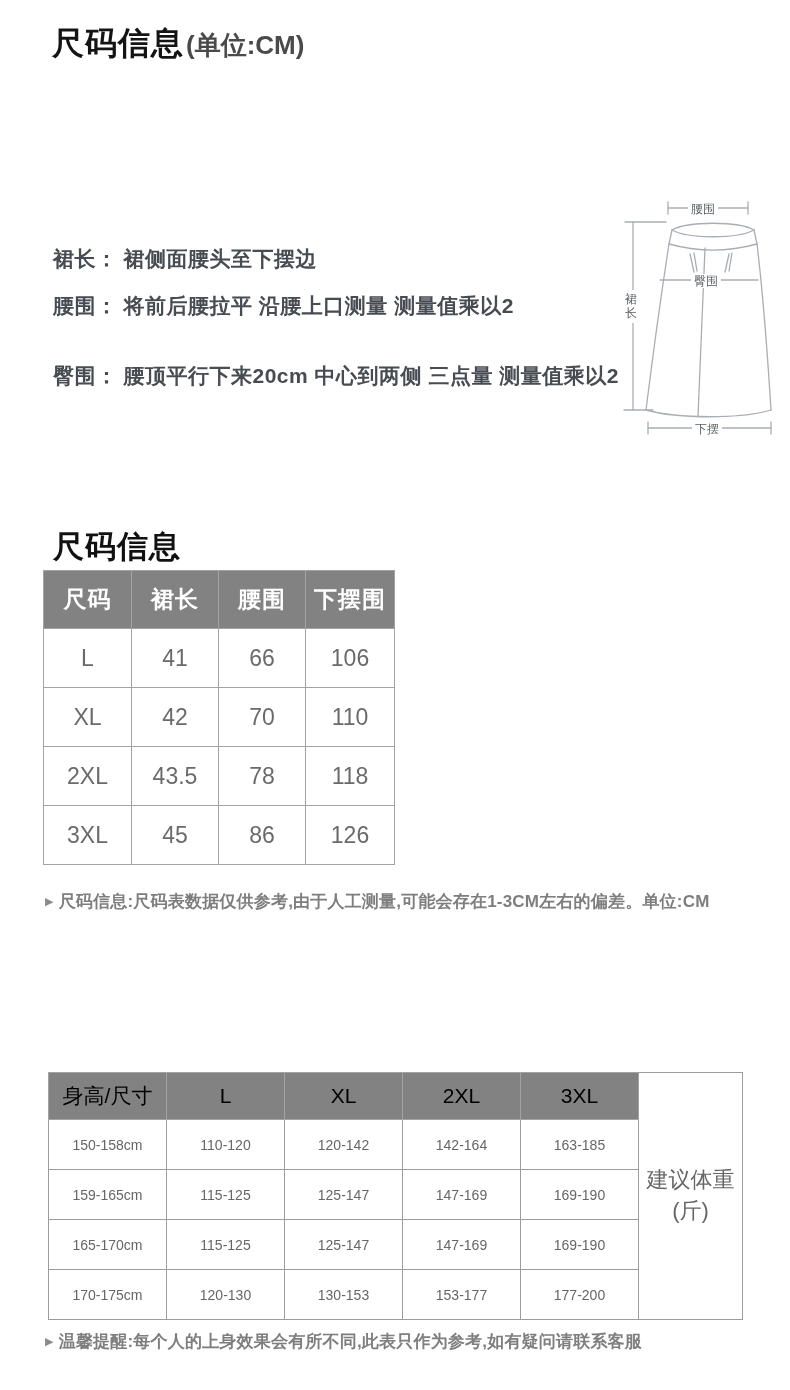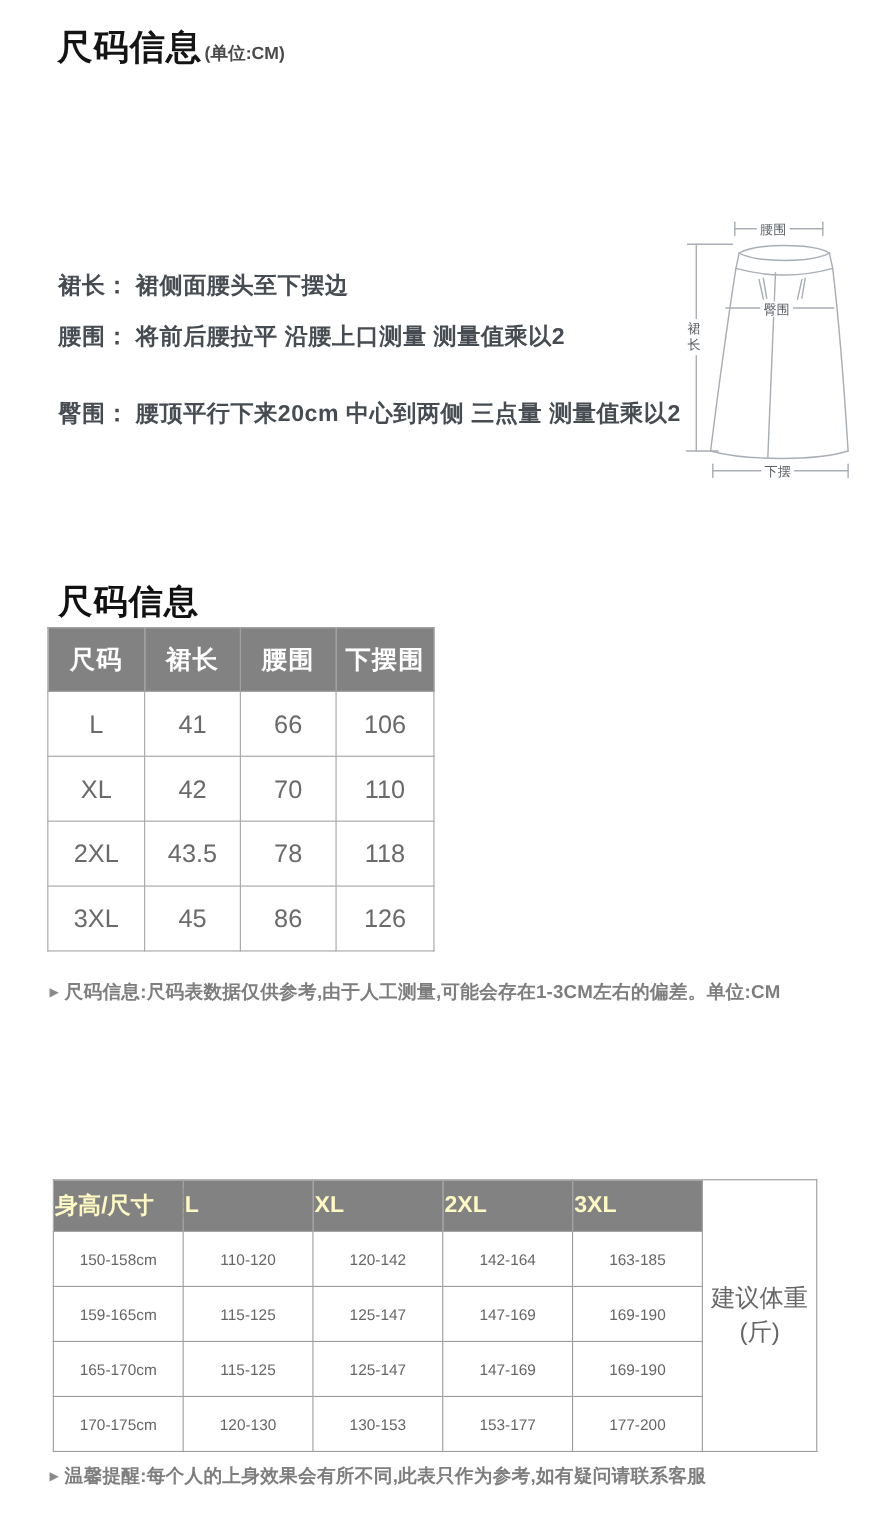--- a/index.html
+++ b/index.html
@@ -4,21 +4,21 @@
 <style>
   html,body { margin:0; padding:0; background:#ffffff; }
   body { font-family: "Liberation Sans","DejaVu Sans",sans-serif; }
   .page {
     position:relative; width:790px; height:1390px; background:#fff;
     overflow:hidden; color:#222;
   }
   
   .title-row { position:absolute; left:52px; top:22px; white-space:nowrap; }
   .page-title { display:inline; font-size:32px; font-weight:bold; color:#141414; letter-spacing:1px; }
-  .title-unit { display:inline; font-size:16px; font-weight:600; color:#4a4a4a; margin-left:2px; }
+  .title-unit { display:inline; font-size:26px; font-weight:600; color:#4a4a4a; margin-left:2px; }
   .badge {
     position:absolute; left:53px; top:103px; width:164px; height:49px;
     background:#82868b; color:#ffffff; font-size:27px; letter-spacing:2px;
     display:flex; align-items:center; justify-content:center;
   }
   
   .instr { position:absolute; left:53px; font-size:21px; font-weight:600; color:#474c52; letter-spacing:0.5px; white-space:nowrap; }
   .instr-1 { top:245px; } .instr-2 { top:292px; } .instr-3 { top:362px; }
   .instr .ilabel { margin-right:6px; }
   
@@ -45,22 +45,22 @@
   .size-table th {
     background:#828282; color:#ffffff; font-size:23px; font-weight:bold;
     height:55px; border:1px solid #a3a3a3; text-align:center; letter-spacing:1px;
   }
   .size-table td {
     height:56px; border:1px solid #a3a3a3; text-align:center;
     font-size:23px; color:#6a6a6a; background:#fff;
   }
   .ref-table { position:absolute; left:48px; top:1072px; width:694px; }
   .ref-table th {
-    background:#828282; color:#fef9c3; font-size:21px; font-weight:bold;
-    height:44px; border:1px solid #a3a3a3; text-align:left;
+    background:#828282; color:#000000; font-size:21px; font-weight:normal;
+    height:44px; border:1px solid #a3a3a3; text-align:center;
   }
   .ref-table td {
     height:47px; border:1px solid #9c9c9c; text-align:center;
     font-size:14px; color:#666666; background:#fff;
   }
   .ref-table col.c-data { width:118px; }
   .ref-table col.c-side { width:104px; }
   .ref-table td.side-cell { font-size:22px; color:#666; line-height:1.4; background:#fff; }
   
   .note { position:absolute; left:45px; font-size:17px; font-weight:bold; color:#7e7e7e; white-space:nowrap; letter-spacing:0.2px; }

